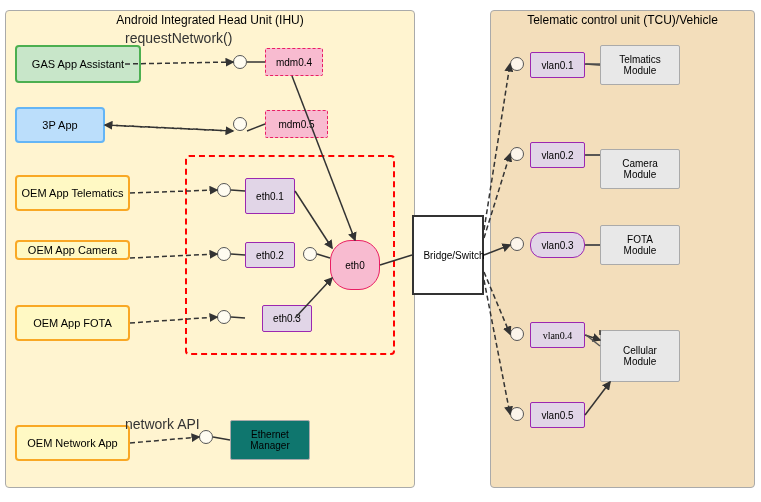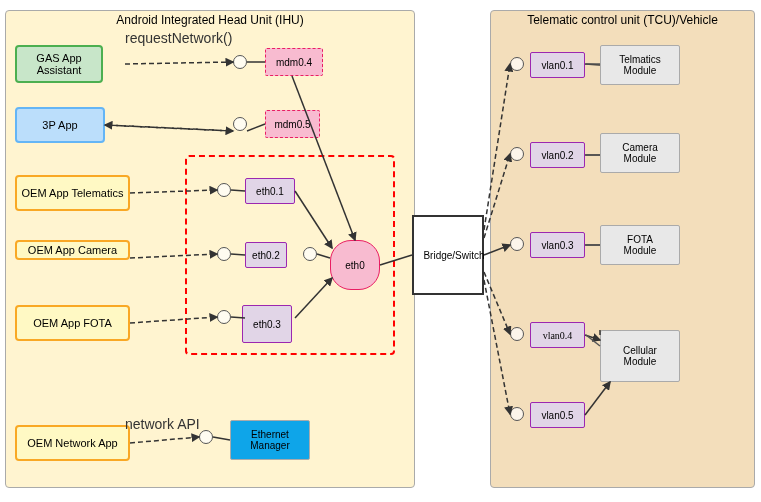--- a/index.html
+++ b/index.html
@@ -156,21 +156,21 @@
       display: flex;
       align-items: center;
       justify-content: center;
       font-size: 10px;
       text-align: center;
     }
 
     
     .ethmgr-box {
       position: absolute;
-      background: #0ea5e9;
+      background: #0f766e;
       border: 1px solid #aaa;
       border-radius: 2px;
       display: flex;
       align-items: center;
       justify-content: center;
       text-align: center;
       font-size: 10px;
     }
 
     
@@ -212,21 +212,21 @@
 <div class="diagram-container">
 
   <div class="ihu-panel">
     <span class="ihu-title">Android Integrated Head Unit (IHU)</span>
   </div>
 
   <div class="tcu-panel">
     <span class="tcu-title">Telematic control unit (TCU)/Vehicle</span>
   </div>
 
-  <div class="app-box app-green" style="left:15px; top:45px; width:88px; height:38px;">
+  <div class="app-box app-green" style="left:15px; top:45px; width:126px; height:38px;">
     <span>GAS App Assistant</span>
   </div>
 
   <span class="label-text" style="left:125px; top:30px;">requestNetwork()</span>
 
   <div class="app-box app-blue" style="left:15px; top:107px; width:90px; height:36px;">
     <span>3P App</span>
   </div>
 
   <div class="app-box app-yellow" style="left:15px; top:175px; width:115px; height:36px;">
@@ -242,35 +242,35 @@
   </div>
 
   <div class="app-box app-yellow" style="left:15px; top:425px; width:115px; height:36px;">
     <span>OEM Network App</span>
   </div>
 
   <div class="mdm-box" style="left:265px; top:48px; width:58px; height:28px;">
     <span>mdm0.4</span>
   </div>
 
-  <div class="mdm-box" style="left:265px; top:110px; width:55px; height:28px;text-align:right;">
+  <div class="mdm-box" style="left:265px; top:110px; width:63px; height:28px;text-align:right;">
     <span>mdm0.5</span>
   </div>
 
   <div class="eth-dashed-border" style="left:185px; top:155px; width:210px; height:200px;"></div>
 
-  <div class="eth-box" style="left:245px; top:178px; width:50px; height:26px;">
+  <div class="eth-box" style="left:245px; top:178px; width:50px; height:36px;">
     <span>eth0.1</span>
   </div>
 
-  <div class="eth-box" style="left:245px; top:242px; width:42px; height:26px;">
+  <div class="eth-box" style="left:245px; top:242px; width:50px; height:26px;">
     <span>eth0.2</span>
   </div>
 
-  <div class="eth-box" style="left:242px; top:305px; width:50px; height:38px;text-align:right;">
+  <div class="eth-box" style="left:262px; top:305px; width:50px; height:27px;text-align:right;">
     <span>eth0.3</span>
   </div>
 
   <div class="eth0-box" style="left:330px; top:240px; width:50px; height:50px;border-radius:21px;">
     <span>eth0</span>
   </div>
 
   <div class="circle-connector" style="left:233px; top:55px;"></div>
 
   <div class="circle-connector" style="left:233px; top:117px;"></div>
@@ -300,40 +300,40 @@
   <div class="vlan-box" style="left:530px; top:52px; width:55px; height:26px;">
     <span>vlan0.1</span>
   </div>
 
   <div class="circle-connector" style="left:510px; top:147px;"></div>
   <div class="vlan-box" style="left:530px; top:142px; width:55px; height:26px;">
     <span>vlan0.2</span>
   </div>
 
   <div class="circle-connector" style="left:510px; top:237px;"></div>
-  <div class="vlan-box" style="left:530px; top:232px; width:55px; height:26px;">
+  <div class="vlan-box" style="left:530px; top:232px; width:55px; height:26px;border-radius:12px;">
     <span>vlan0.3</span>
   </div>
 
   <div class="circle-connector" style="left:510px; top:327px;"></div>
   <div class="vlan-box" style="left:530px; top:322px; width:55px; height:26px;font-family:Liberation Serif, serif;">
     <span>vlan0.4</span>
   </div>
 
   <div class="circle-connector" style="left:510px; top:407px;"></div>
   <div class="vlan-box" style="left:530px; top:402px; width:55px; height:26px;">
     <span>vlan0.5</span>
   </div>
 
   <div class="module-box" style="left:600px; top:45px; width:80px; height:40px;">
     <span style="white-space:pre-line; text-align:center;">Telmatics
 Module</span>
   </div>
 
-  <div class="module-box" style="left:600px; top:133px; width:80px; height:40px;">
+  <div class="module-box" style="left:600px; top:149px; width:80px; height:40px;">
     <span style="white-space:pre-line; text-align:center;">Camera
 Module</span>
   </div>
 
   <div class="module-box" style="left:600px; top:225px; width:80px; height:40px;">
     <span style="white-space:pre-line; text-align:center;">FOTA
 Module</span>
   </div>
 
   <div class="module-box" style="left:600px; top:330px; width:80px; height:52px;">

